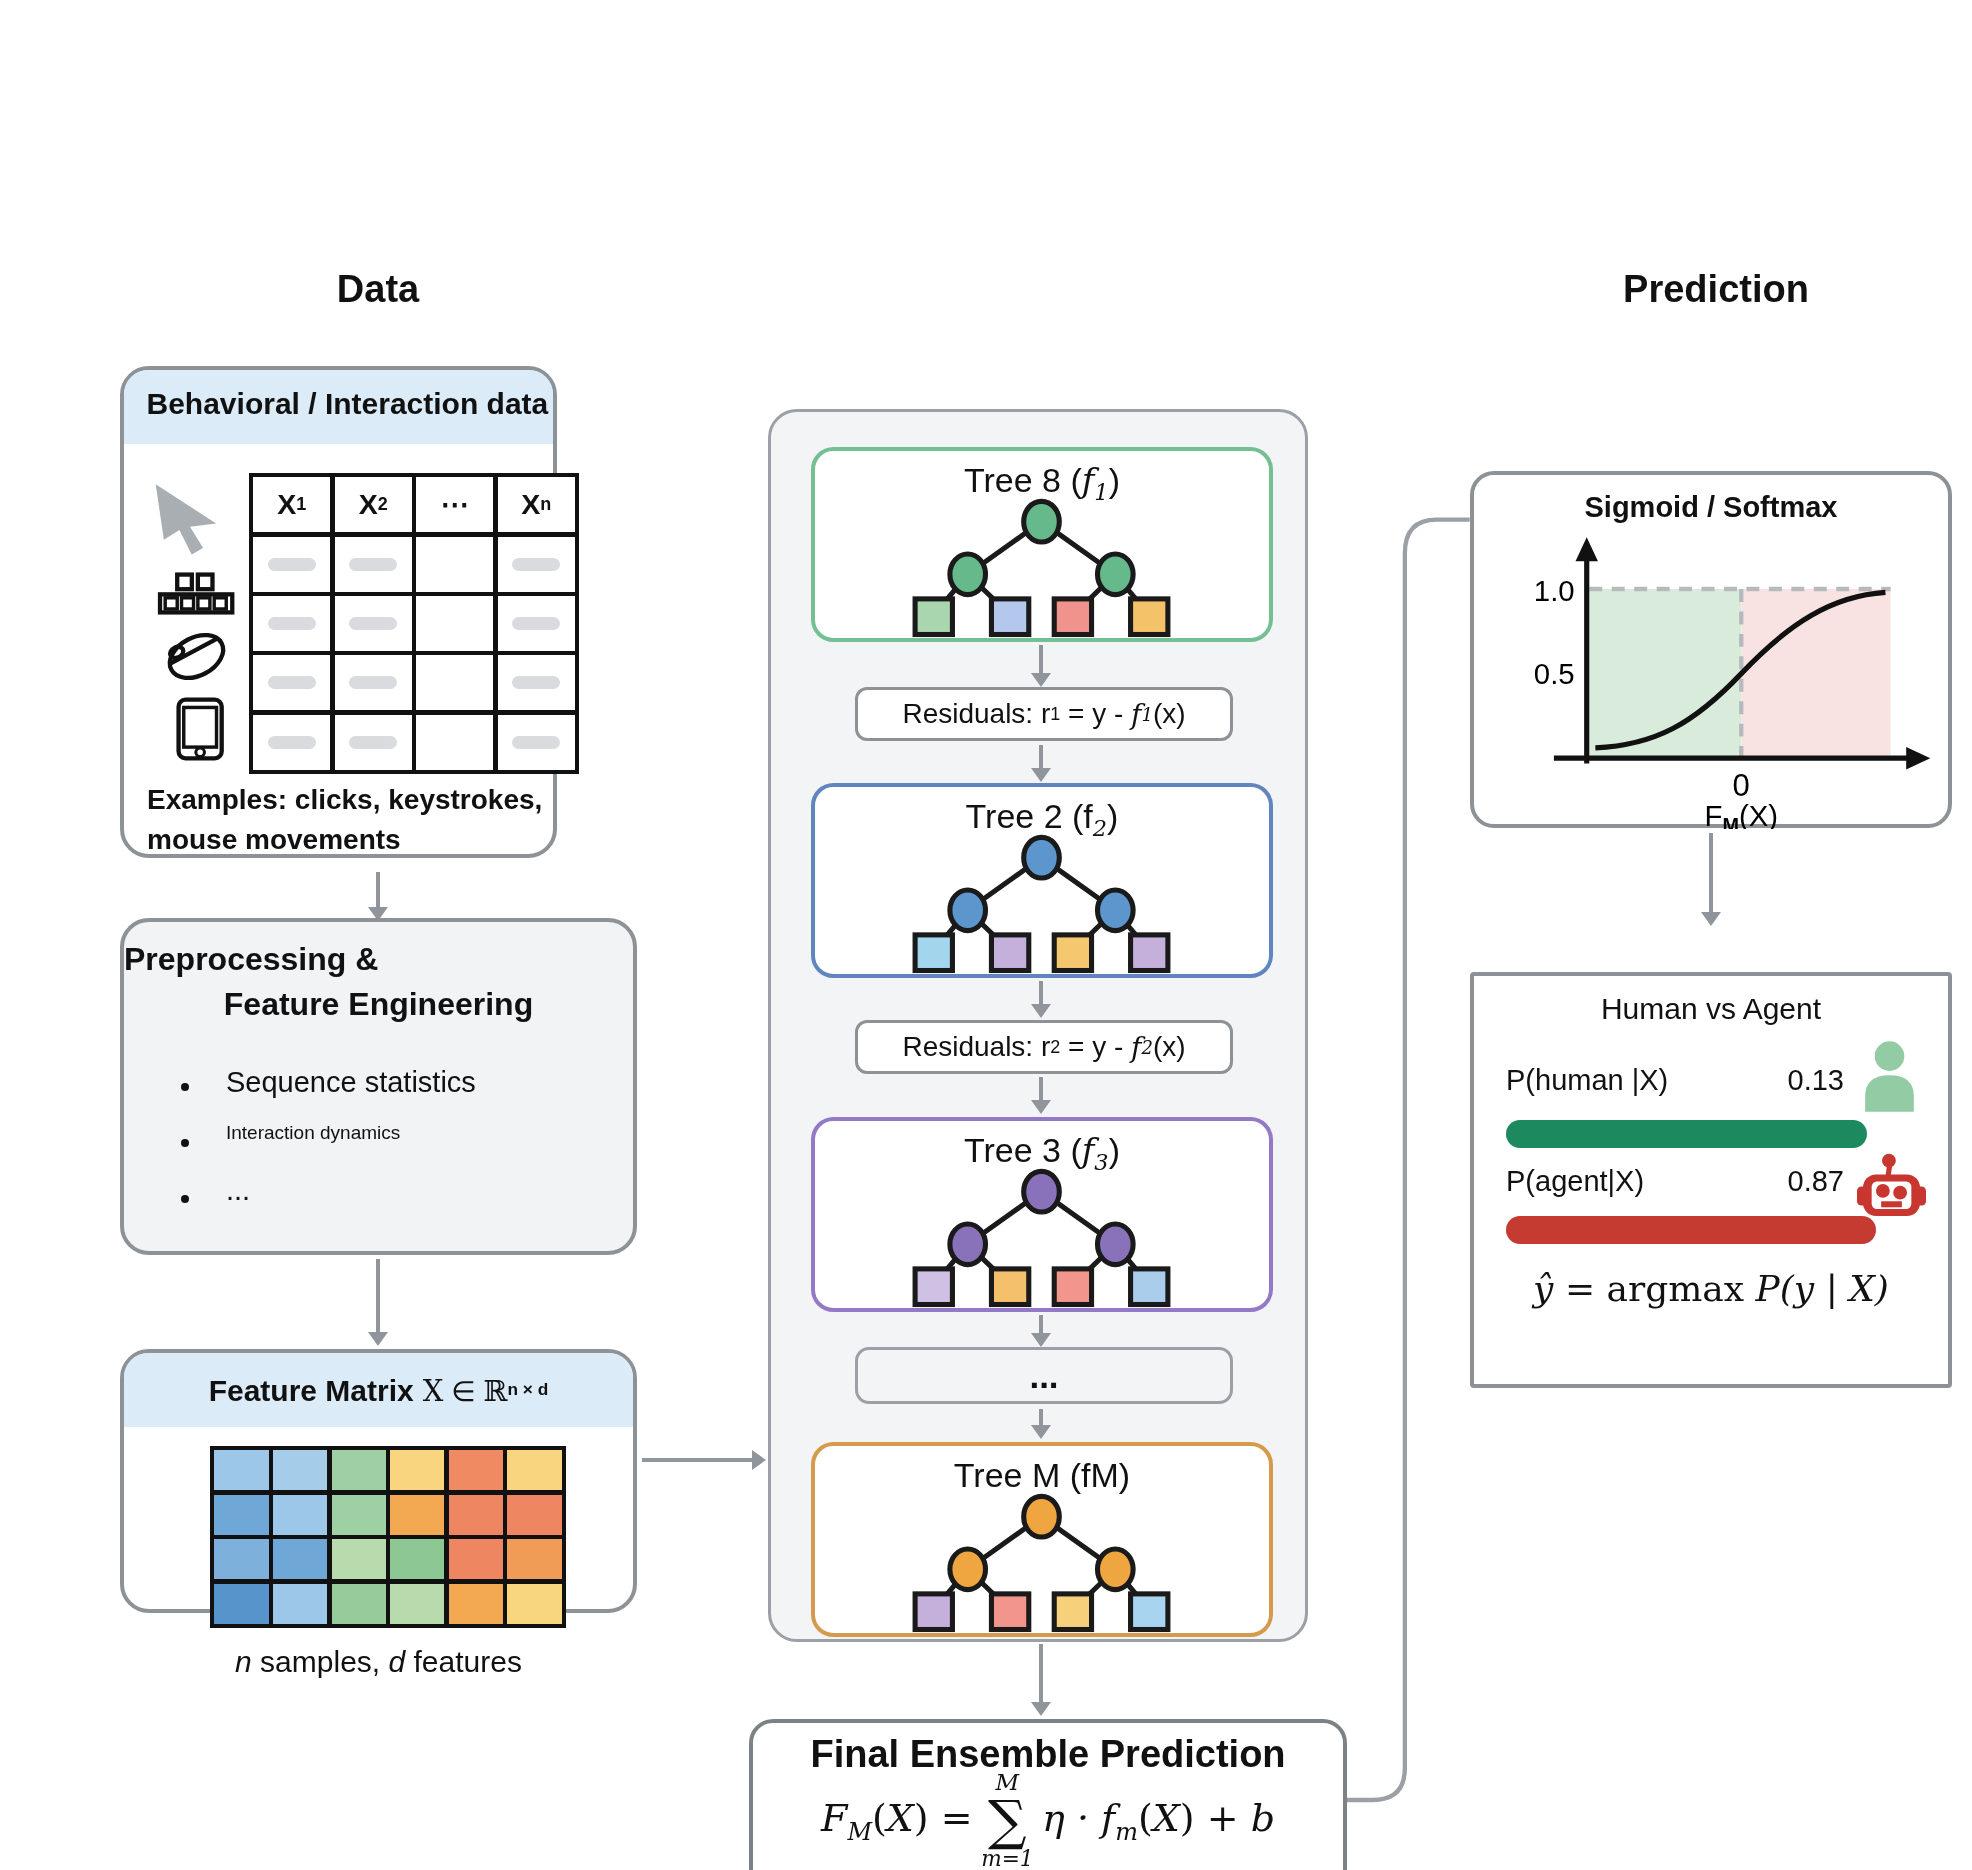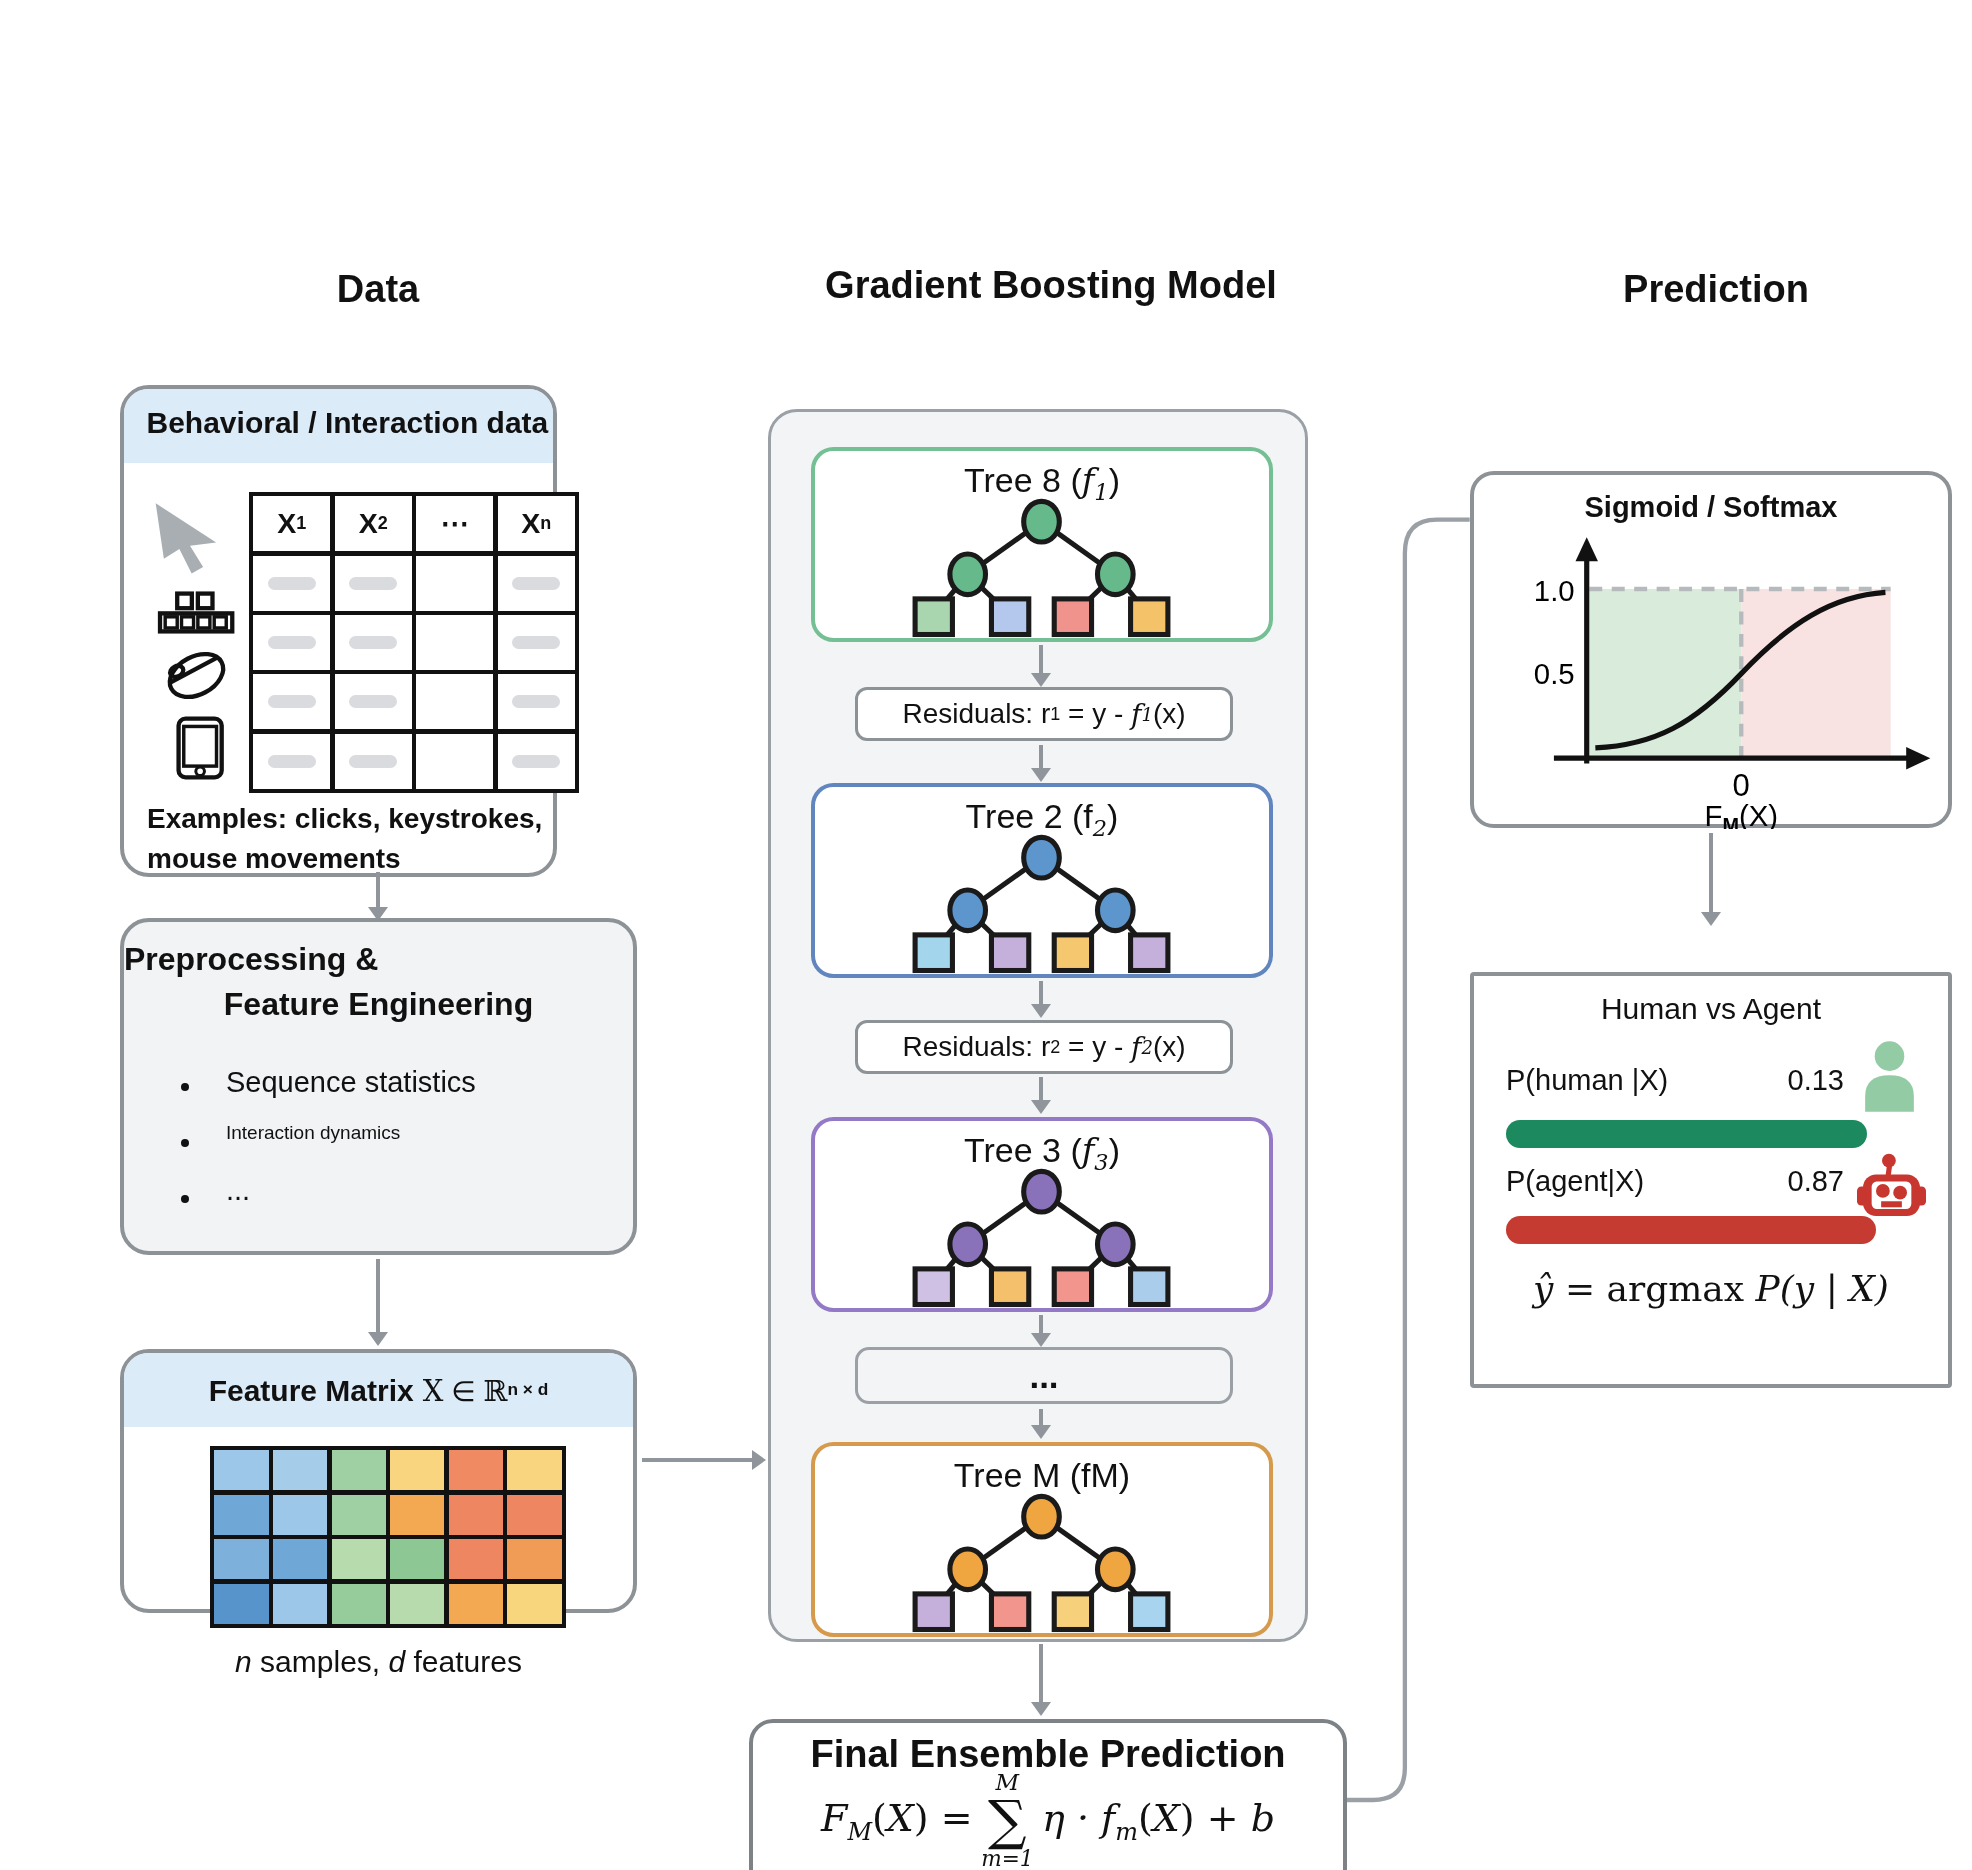--- a/index.html
+++ b/index.html
@@ -64,24 +64,23 @@
 </head>
 <body>
 
 <div id="canvas">
 
   <svg class="connector" width="1972" height="1870" viewBox="0 0 2281 2163">
     <path d="M1557 2082 H1588 Q1625 2082 1625 2045 V640 Q1625 601 1662 601 H1700" fill="none" stroke="#9aa0a5" stroke-width="5"></path>
   </svg>
 
   <div class="col-header" style="left:378px;top:268px">Data</div>
-  <div class="col-header" style="left:1051px;top:264px">Gradient Boosting Model</div>
   <div class="col-header" style="left:1716px;top:268px">Prediction</div>
 
-  <div class="box" style="left:120px;top:385px;width:437px;height:492px">
+  <div class="box" style="left:120px;top:366px;width:437px;height:492px">
     <div class="blue-head" style="height: 74px; background: rgb(220, 235, 248);"></div>
     <div class="abs" style="left:22.5px;top:17.3px;font-size:30px;font-weight:bold">Behavioral / Interaction data</div>
 
     <svg class="abs" style="left:28px;top:111px" width="80" height="74" viewBox="0 0 92 86">
       <polygon points="4,4 78,52 46,56 62,82 48,90 33,60 14,72" fill="#a9aeb3" transform="scale(0.95)"></polygon>
     </svg>
     <svg class="abs" style="left:33px;top:202px" width="80" height="43" viewBox="0 0 92 50">
       <g fill="#fff" stroke="#111" stroke-width="5">
         <rect x="23" y="3" width="17" height="17"></rect>
           <rect x="47" y="3" width="17" height="17"></rect>

